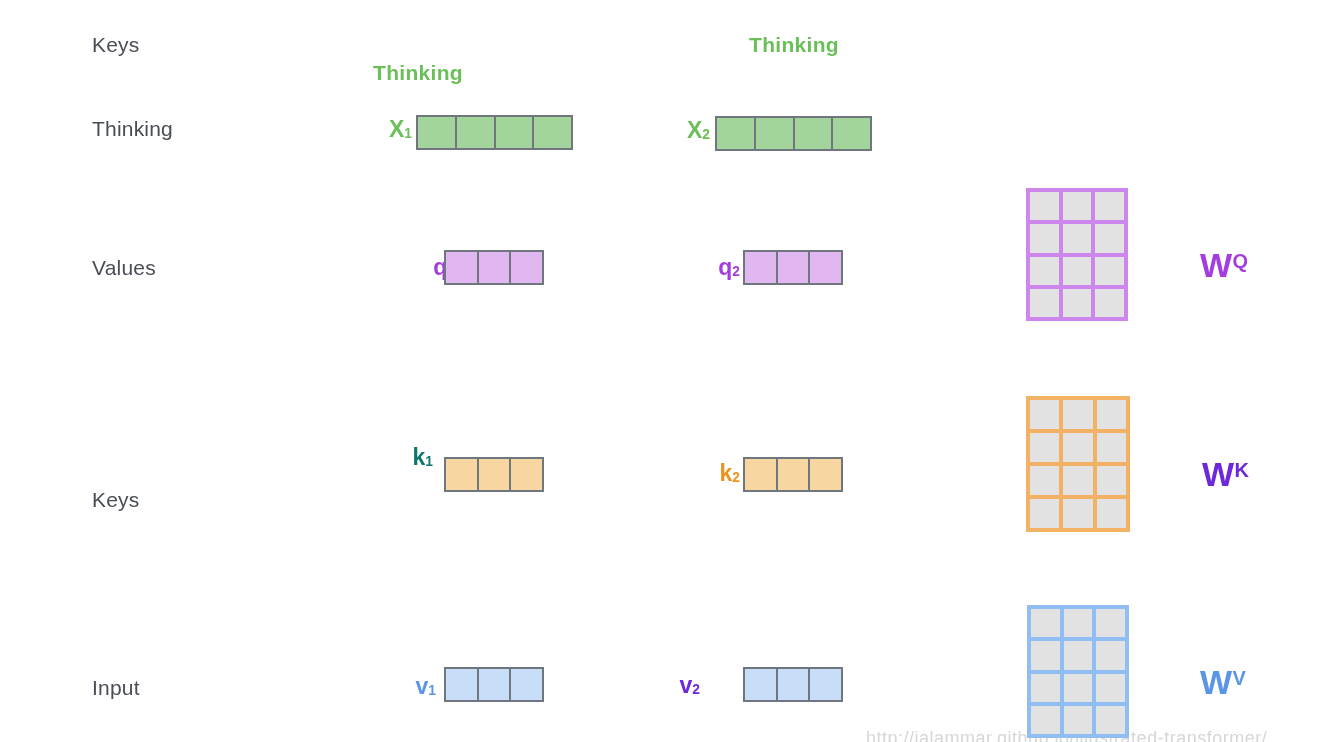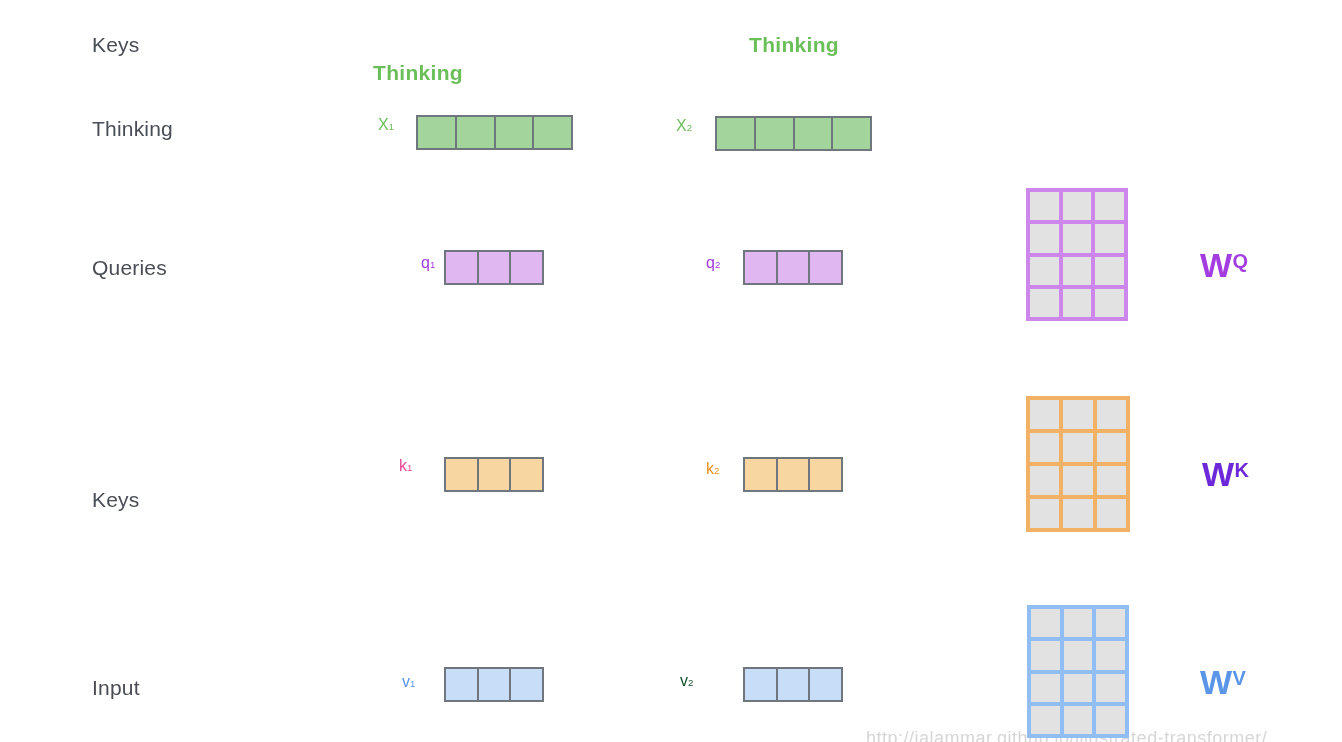--- a/index.html
+++ b/index.html
@@ -7,21 +7,21 @@
     position:relative;width:1342px;height:742px;background:#ffffff;overflow:hidden;
     font-family:"Liberation Sans",sans-serif;
   }
   .rowlabel{
     position:absolute;left:92px;font-size:21px;color:#494d55;letter-spacing:0.2px;
   }
   .colheader{
     position:absolute;top:33px;font-size:21px;font-weight:bold;text-align:center;letter-spacing:0.3px;
   }
   .veclabel{
-    position:absolute;font-size:16px;font-weight:normal;text-align:left;width:34px;white-space:nowrap;
+    position:absolute;font-size:23px;font-weight:bold;text-align:right;width:34px;white-space:nowrap;
   }
   .veclabel sub{font-size:0.6em;position:relative;bottom:-0.04em;vertical-align:baseline;}
   .vector{
     position:absolute;display:flex;box-sizing:border-box;border:2px solid #70767e;z-index:2;
   }
   .vector .cell{flex:1;border-right:2px solid #70767e;}
   .vector .cell:last-child{border-right:none;}
   .matrix{
     position:absolute;display:grid;grid-template-columns:repeat(3,1fr);grid-template-rows:repeat(4,1fr);
     gap:4px;border:4px solid;box-sizing:border-box;z-index:2;
@@ -36,21 +36,21 @@
     letter-spacing:0.5px;
   }
 </style>
 </head>
 <body>
 
 <div class="canvas">
 
   <div class="rowlabel" style="top:33px">Keys</div>
   <div class="rowlabel" style="top:117px">Thinking</div>
-  <div class="rowlabel" style="top:256px">Queries</div>
+  <div class="rowlabel" style="top:256px">Values</div>
   <div class="rowlabel" style="top:488px">Keys</div>
   <div class="rowlabel" style="top:676px">Input</div>
 
   <div class="colheader" style="left: 357px; width: 122px; color: rgb(107, 191, 89); margin-top: 28px;">Thinking</div>
   <div class="colheader" style="left: 730px; width: 128px; color: rgb(107, 191, 89);">Thinking</div>
 
   <div class="veclabel" style="left: 378px; top: 116px; color: rgb(107, 191, 89);"><span>X</span><sub>1</sub></div>
   <div class="vector" style="left: 416px; top: 115px; width: 157px; height: 35px; border-color: rgb(112, 118, 126);">
       <div class="cell" style="background: rgb(163, 212, 155); border-color: rgb(112, 118, 126);"></div>
       <div class="cell" style="background: rgb(163, 212, 155); border-color: rgb(112, 118, 126);"></div>
@@ -73,42 +73,42 @@
       <div class="cell" style="background: rgb(224, 183, 241); border-color: rgb(112, 118, 126);"></div>
     </div>
 
   <div class="veclabel" style="left: 706px; top: 254px; color: rgb(163, 61, 224);"><span>q</span><sub>2</sub></div>
   <div class="vector" style="left: 743px; top: 250px; width: 100px; height: 35px; border-color: rgb(112, 118, 126);">
       <div class="cell" style="background: rgb(224, 183, 241); border-color: rgb(112, 118, 126);"></div>
       <div class="cell" style="background: rgb(224, 183, 241); border-color: rgb(112, 118, 126);"></div>
       <div class="cell" style="background: rgb(224, 183, 241); border-color: rgb(112, 118, 126);"></div>
     </div>
 
-  <div class="veclabel" style="left: 399px; top: 457px; color: #ec4899;"><span>k</span><sub>1</sub></div>
+  <div class="veclabel" style="left: 399px; top: 444px; color: #0f766e;"><span>k</span><sub>1</sub></div>
   <div class="vector" style="left: 444px; top: 457px; width: 100px; height: 35px; border-color: rgb(112, 118, 126);">
       <div class="cell" style="background: rgb(248, 214, 162); border-color: rgb(112, 118, 126);"></div>
       <div class="cell" style="background: rgb(248, 214, 162); border-color: rgb(112, 118, 126);"></div>
       <div class="cell" style="background: rgb(248, 214, 162); border-color: rgb(112, 118, 126);"></div>
     </div>
 
   <div class="veclabel" style="left: 706px; top: 460px; color: rgb(240, 145, 30);"><span>k</span><sub>2</sub></div>
   <div class="vector" style="left: 743px; top: 457px; width: 100px; height: 35px; border-color: rgb(112, 118, 126);">
       <div class="cell" style="background: rgb(248, 214, 162); border-color: rgb(112, 118, 126);"></div>
       <div class="cell" style="background: rgb(248, 214, 162); border-color: rgb(112, 118, 126);"></div>
       <div class="cell" style="background: rgb(248, 214, 162); border-color: rgb(112, 118, 126);"></div>
     </div>
 
   <div class="veclabel" style="left: 402px; top: 673px; color: rgb(91, 149, 232);"><span>v</span><sub>1</sub></div>
   <div class="vector" style="left: 444px; top: 667px; width: 100px; height: 35px; border-color: rgb(112, 118, 126);">
       <div class="cell" style="background: rgb(200, 222, 248); border-color: rgb(112, 118, 126);"></div>
       <div class="cell" style="background: rgb(200, 222, 248); border-color: rgb(112, 118, 126);"></div>
       <div class="cell" style="background: rgb(200, 222, 248); border-color: rgb(112, 118, 126);"></div>
     </div>
 
-  <div class="veclabel" style="left: 680px; top: 672px; color: #14532d;"><span>v</span><sub>2</sub></div>
+  <div class="veclabel" style="left: 666px; top: 672px; color: #6d28d9;"><span>v</span><sub>2</sub></div>
   <div class="vector" style="left: 743px; top: 667px; width: 100px; height: 35px; border-color: rgb(112, 118, 126);">
       <div class="cell" style="background: rgb(200, 222, 248); border-color: rgb(112, 118, 126);"></div>
       <div class="cell" style="background: rgb(200, 222, 248); border-color: rgb(112, 118, 126);"></div>
       <div class="cell" style="background: rgb(200, 222, 248); border-color: rgb(112, 118, 126);"></div>
     </div>
 
   <div class="matrix" style="left: 1026px; top: 188px; width: 102px; height: 133px; border-color: rgb(205, 135, 236); background: rgb(205, 135, 236);">
       <div class="mcell" style="background: rgb(226, 226, 227);"></div>
       <div class="mcell" style="background: rgb(226, 226, 227);"></div>
       <div class="mcell" style="background: rgb(226, 226, 227);"></div>

